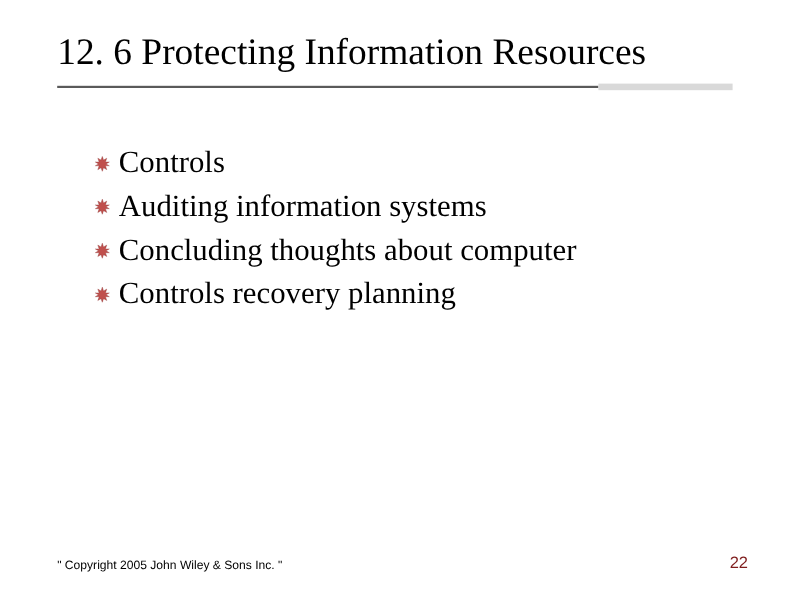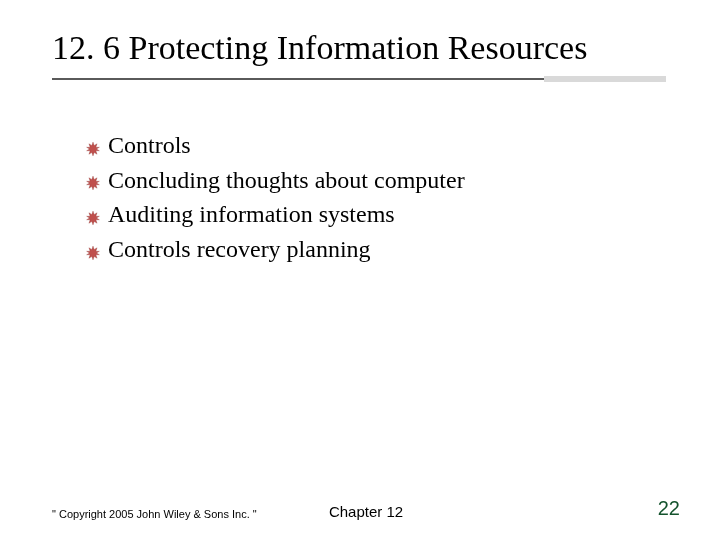--- a/index.html
+++ b/index.html
@@ -70,21 +70,21 @@
     align-items: center;
     justify-content: flex-start;
   }
   .bullet-icon svg {
     width: 14px;
     height: 14px;
     display: block;
     margin-top: 7px;
   }
   .bullet-text {
-    font-size: 24px;
+    font-size: 28px;
     line-height: 1.28;
     flex: 1 1 auto;
   }
   .footer {
     position: absolute;
     left: 52px;
     right: 40px;
     bottom: 20px;
     height: 30px;
     font-family: Arial, Helvetica, sans-serif;
@@ -102,22 +102,22 @@
     right: 0;
     bottom: 0;
     text-align: center;
     font-size: 15px;
     color: #000;
   }
   .footer-right {
     position: absolute;
     right: 0;
     bottom: 0;
-    font-size: 20px;
-    color: #14532d;
+    font-size: 15px;
+    color: #7f1d1d;
   }
 </style>
 </head>
 <body>
 
 <div class="slide">
 
   <div class="title">12. 6 Protecting Information Resources</div>
 
   <div class="title-underline">
@@ -136,42 +136,41 @@
       <span class="bullet-text">Controls</span>
     </div>
 
 
     <div class="bullet-row">
       <span class="bullet-icon">
         <svg viewBox="0 0 24 24">
             <polygon points="12,0 14,6 19,3 17,9 23,9 18,12 23,15 17,15 19,21 14,18 12,24 10,18 5,21 7,15 1,15 6,12 1,9 7,9 5,3 10,6" stroke-width="0.5" fill="#c0504d" stroke="#8b3a38"></polygon>
           </svg>
       </span>
-      <span class="bullet-text">Concluding thoughts about computer</span>
+      <span class="bullet-text">Auditing information systems</span>
     </div>
 
     <div class="bullet-row">
       <span class="bullet-icon">
         <svg viewBox="0 0 24 24">
             <polygon points="12,0 14,6 19,3 17,9 23,9 18,12 23,15 17,15 19,21 14,18 12,24 10,18 5,21 7,15 1,15 6,12 1,9 7,9 5,3 10,6" stroke-width="0.5" fill="#c0504d" stroke="#8b3a38"></polygon>
           </svg>
       </span>
-      <span class="bullet-text">Auditing information systems</span>
+      <span class="bullet-text">Concluding thoughts about computer</span>
     </div>
 
     <div class="bullet-row">
       <span class="bullet-icon">
         <svg viewBox="0 0 24 24">
             <polygon points="12,0 14,6 19,3 17,9 23,9 18,12 23,15 17,15 19,21 14,18 12,24 10,18 5,21 7,15 1,15 6,12 1,9 7,9 5,3 10,6" stroke-width="0.5" fill="#c0504d" stroke="#8b3a38"></polygon>
           </svg>
       </span>
       <span class="bullet-text">Controls recovery planning</span>
     </div>
 
   </div>
 
   <div class="footer">
     <div class="footer-left">" Copyright 2005 John Wiley &amp; Sons Inc. "</div>
-    <div class="footer-center">Chapter 12</div>
     <div class="footer-right">22</div>
   </div>
 
 </div>
 
 </body></html>

